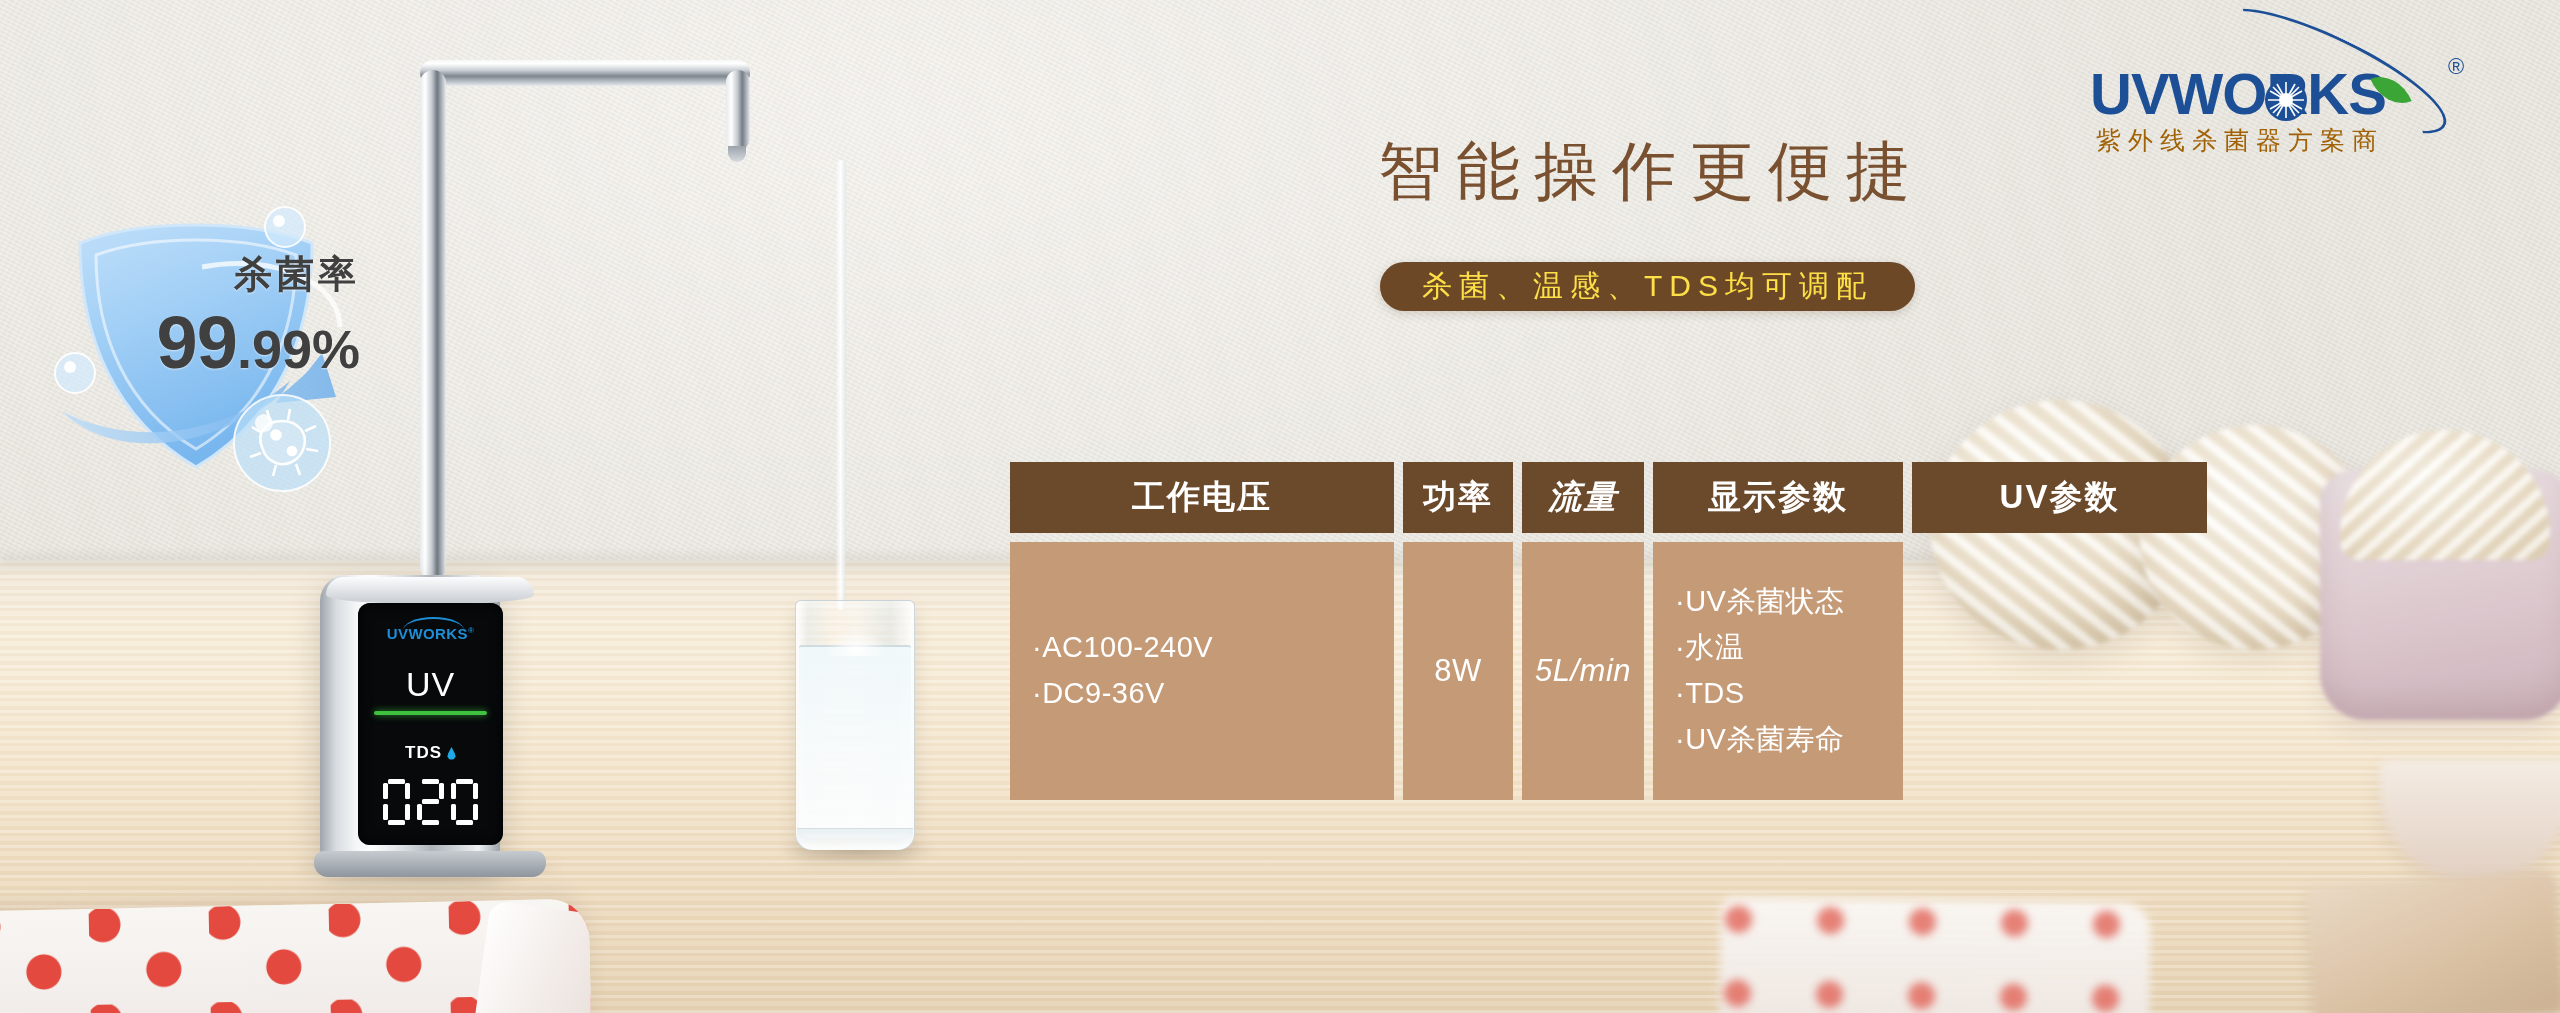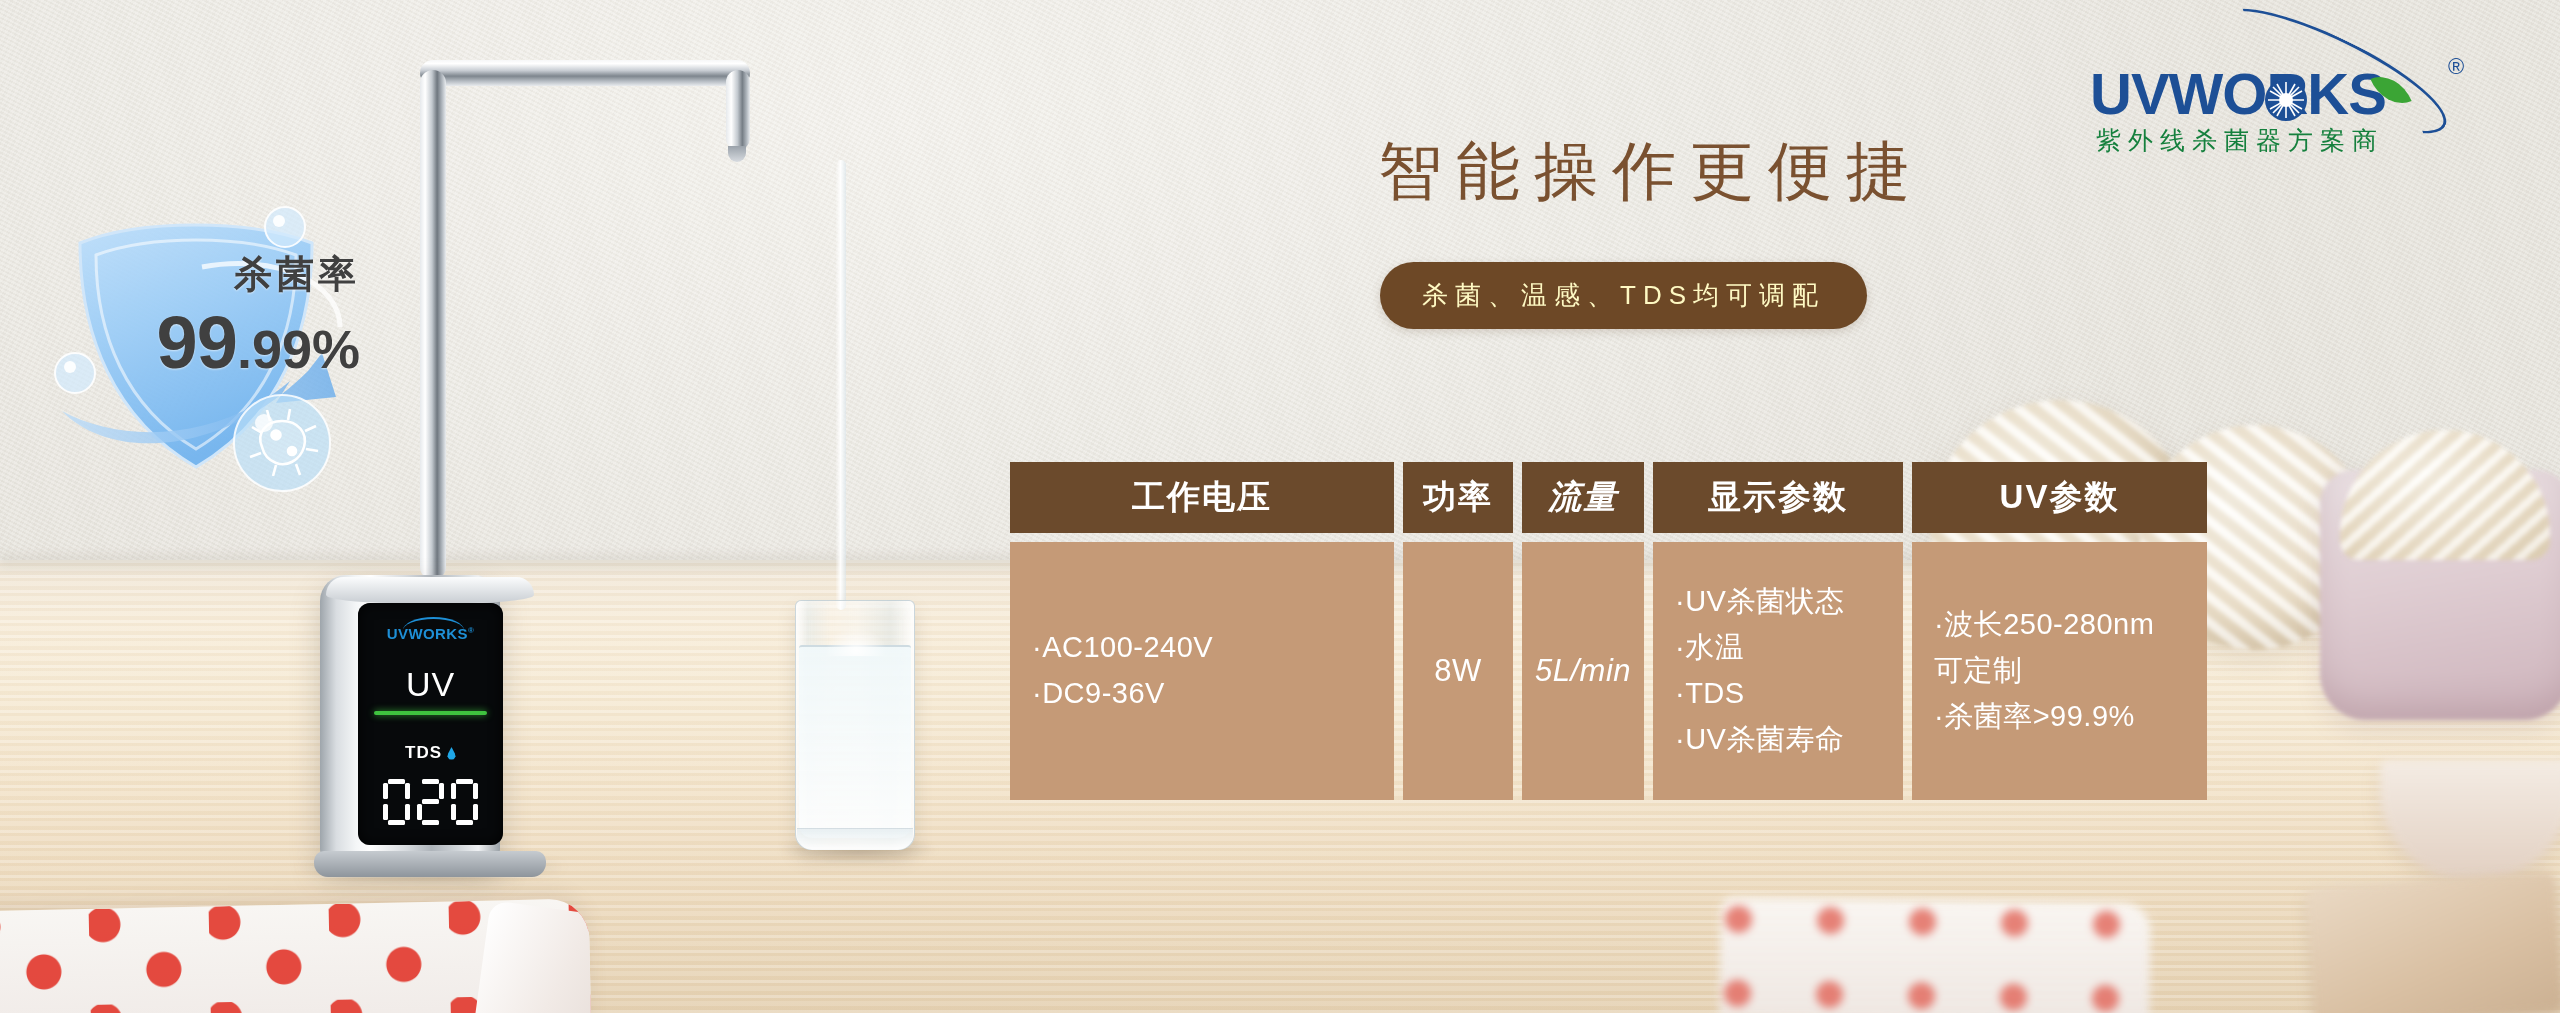--- a/index.html
+++ b/index.html
@@ -308,25 +308,25 @@
   
   .headline {
     position:absolute; left:1378px; top:128px;
     font-size:64px; letter-spacing:14px;
     color:#7a5130; font-weight:400;
     font-family:"Liberation Serif","DejaVu Serif",serif;
     white-space:nowrap;
   }
   .pill {
     position:absolute; left:1380px; top:262px;
-    padding:16px 42px;
+    padding:4px 42px;
     background:#6d4826;
     border-radius:40px;
-    color:#fef9c3;
-    font-size:26px; letter-spacing:7px;
+    color:#fde047;
+    font-size:30px; letter-spacing:7px;
     white-space:nowrap;
     box-shadow:0 3px 10px rgba(90,60,32,.18);
   }
 
   
   .logo { position:absolute; left:2090px; top:32px; width:400px; height:122px; }
   .logo .word {
     position:absolute; left:0; top:28px;
     font-size:58px; font-weight:700; letter-spacing:-1px;
     color:#1d4f96;
@@ -347,21 +347,21 @@
     background:#3ba535;
     border-radius:0 100% 0 100%;
     transform:rotate(-22deg);
   }
   .logo .reg {
     position:absolute; left:358px; top:22px;
     font-size:22px; color:#1d4f96; font-weight:400;
   }
   .logo .tagline {
     position:absolute; left:6px; top:92px;
-    font-size:25px; letter-spacing:7px; color:#15803d; font-weight:500;
+    font-size:25px; letter-spacing:7px; color:#a16207; font-weight:500;
     white-space:nowrap;
   }
 
   
   .spec { position:absolute; left:1010px; top:462px; display:flex; gap:9px; }
   .spec .col { display:flex; flex-direction:column; gap:9px; }
   .spec .head {
     background:#6b4a2c;
     color:#ffffff;
     font-size:33px; font-weight:700; letter-spacing:2px;
@@ -585,22 +585,17 @@
       <div class="cellbox left">
         <div class="line">·UV杀菌状态</div>
         <div class="line">·水温</div>
         <div class="line">·TDS</div>
         <div class="line">·UV杀菌寿命</div>
       </div>
     </div>
 
     <div class="col c5">
       <div class="head">UV参数</div>
-      <div class="cellbox left">
-        <div class="line">·波长250-280nm</div>
-        <div class="line">  可定制</div>
-        <div class="line">·杀菌率&gt;99.9%</div>
-      </div>
     </div>
 
   </div>
 
 </div>
 
 </body></html>

